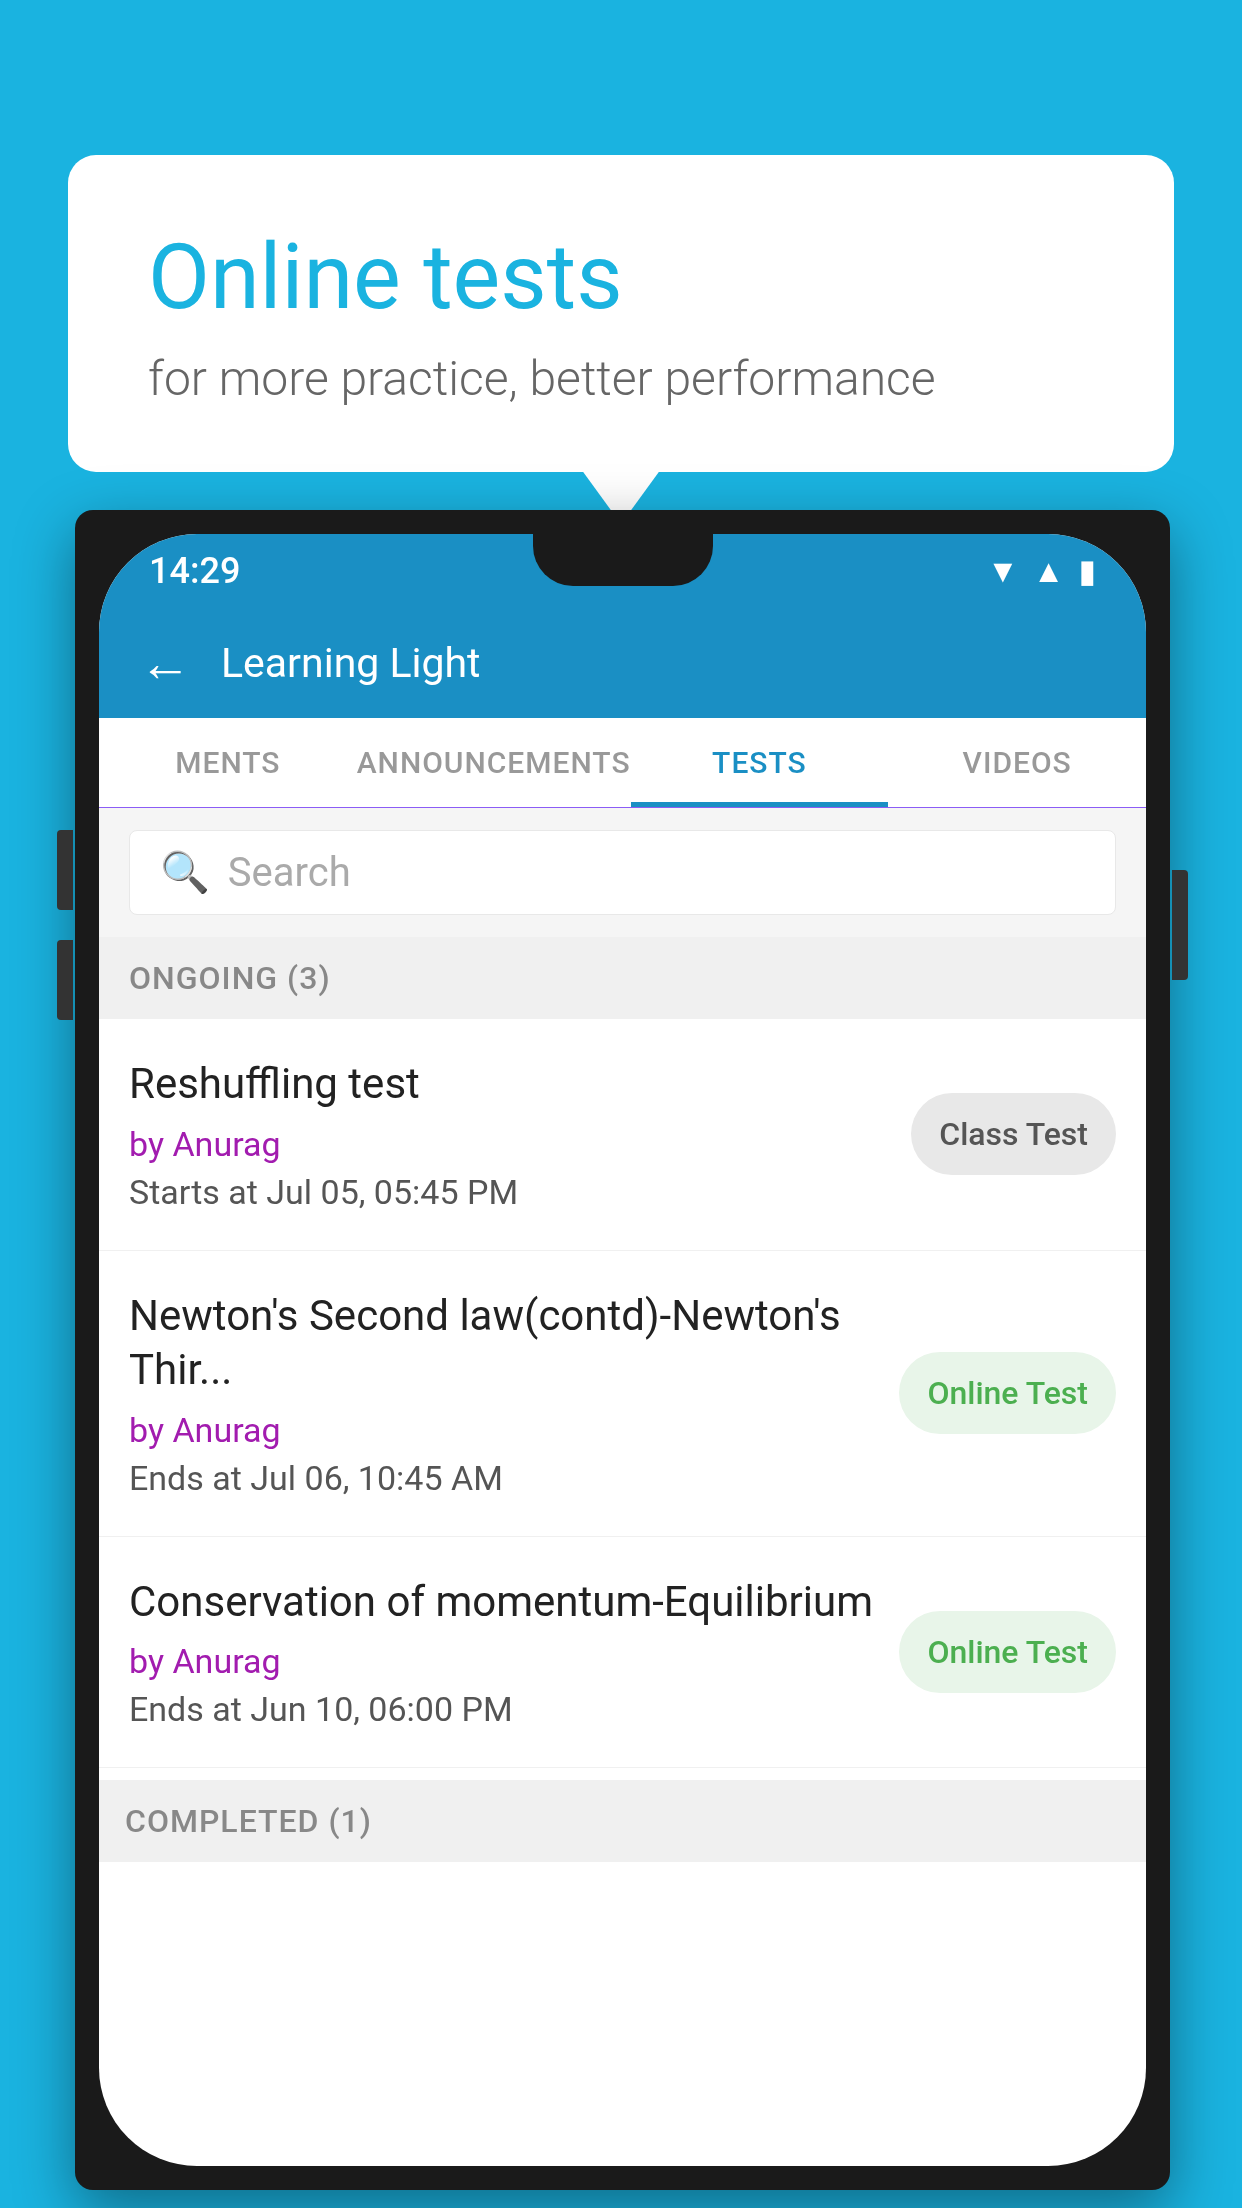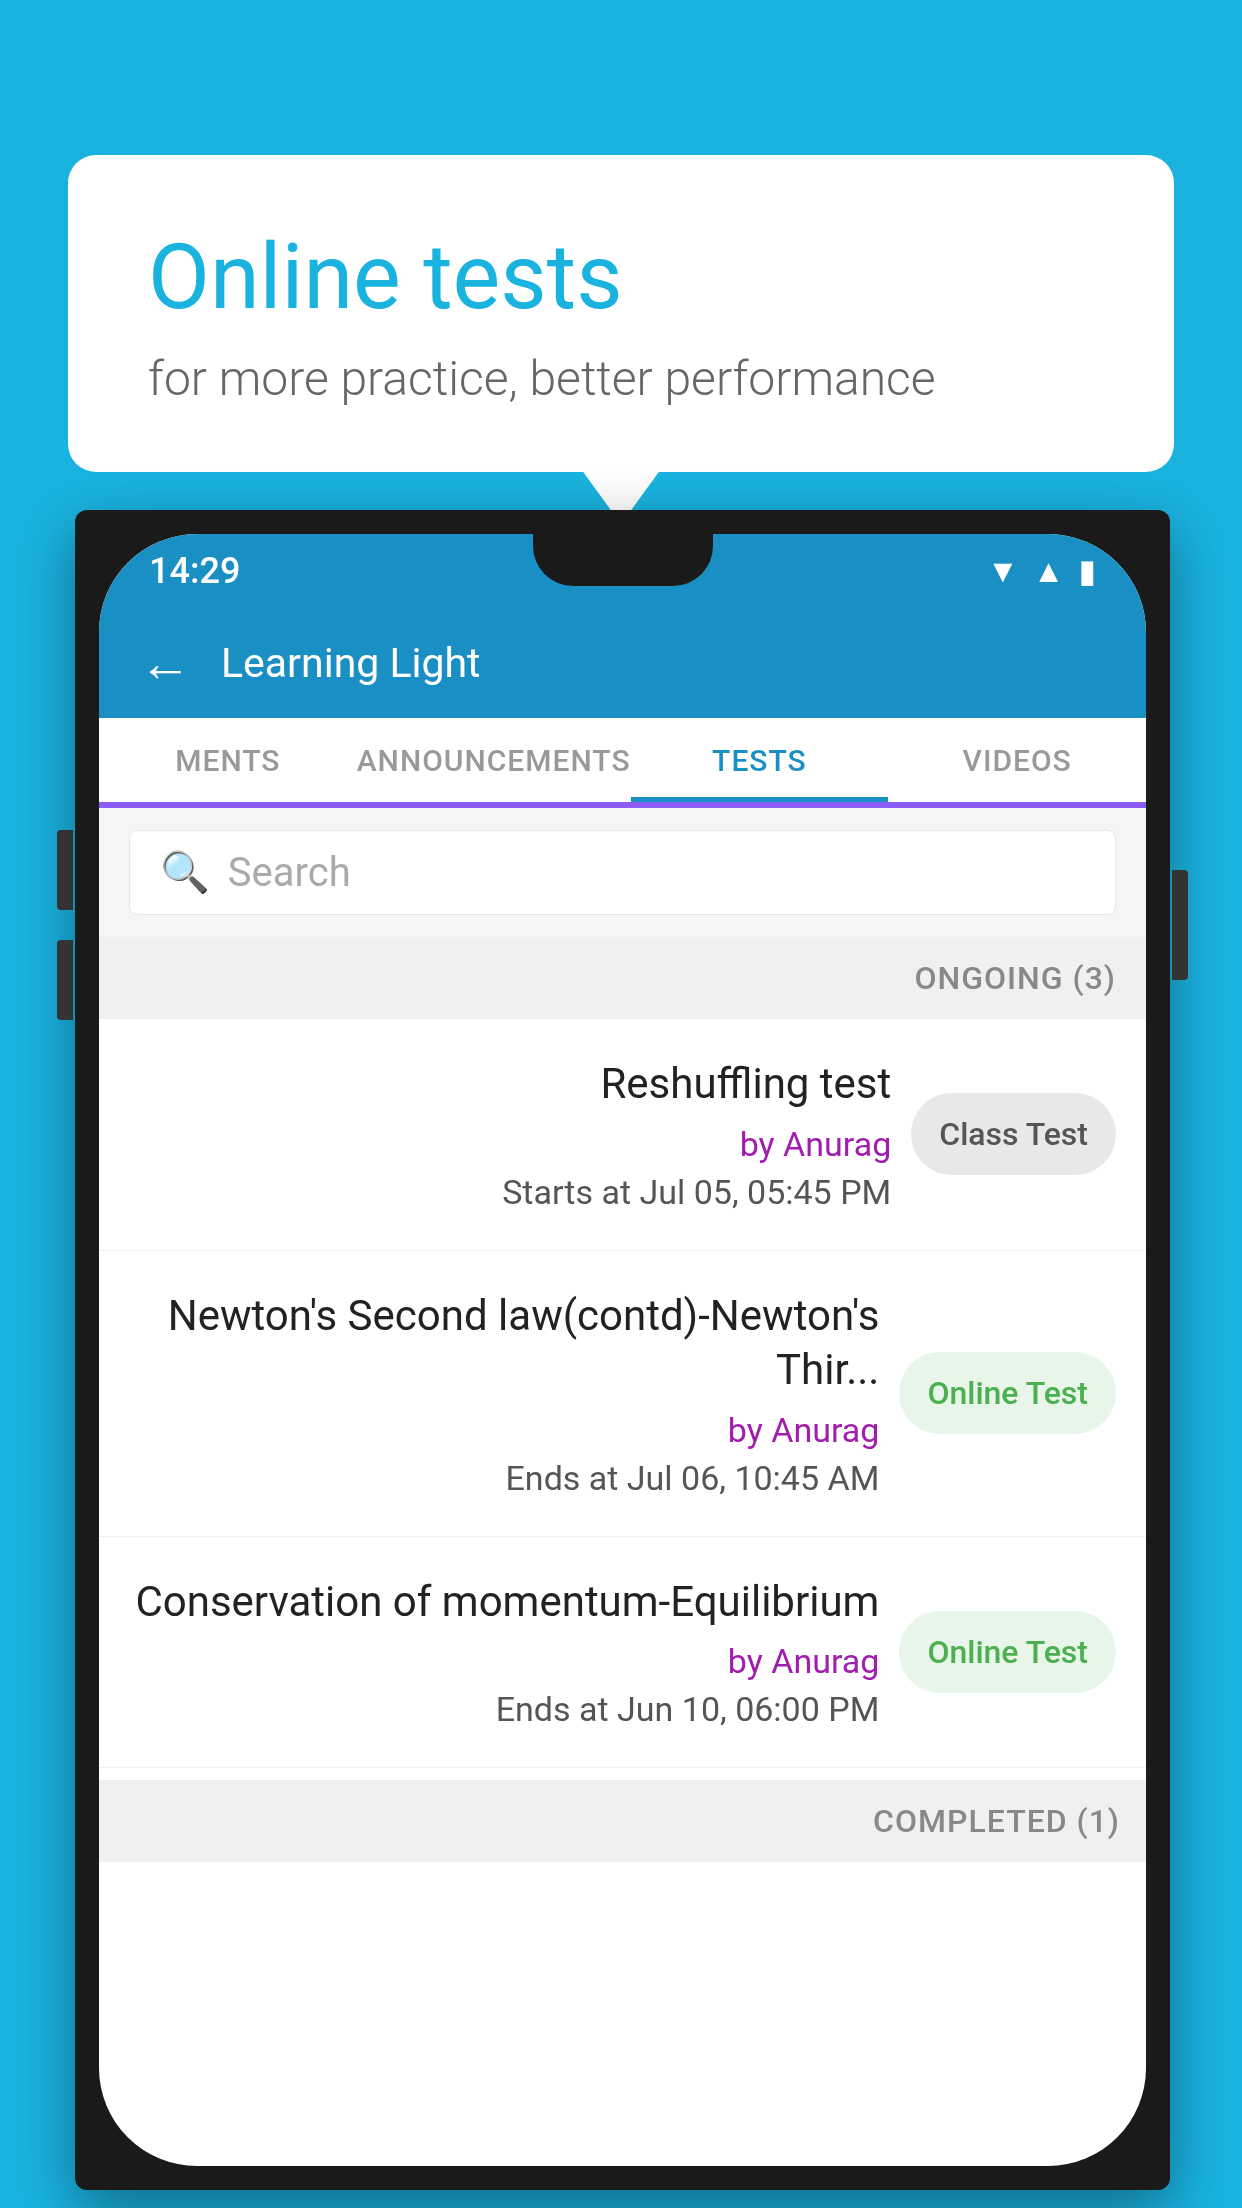--- a/index.html
+++ b/index.html
@@ -56,24 +56,23 @@
       top: 510px;
       left: 75px;
       width: 1095px;
       height: 1680px;
     }
 
     .phone-outer {
       width: 100%;
       height: 100%;
       background: #1a1a1a;
-      border-radius: 12px;
+      border-radius: 18px;
       position: relative;
       box-shadow: 0 20px 60px rgba(0,0,0,0.4);
-      text-align: right;
     }
 
     
     .vol-btn-left {
       position: absolute;
       left: -18px;
       top: 320px;
       width: 16px;
       height: 80px;
       background: #333;
@@ -171,21 +170,21 @@
       color: white;
       font-size: 41px;
       font-weight: 400;
     }
 
     
     .tab-bar {
       background: white;
       display: flex;
       height: 90px;
-      border-bottom: 6px solid #8b5cf6;
+      border-bottom: 1px solid #8b5cf6;
     }
 
     .tab-item {
       flex: 1;
       display: flex;
       align-items: center;
       justify-content: center;
       font-size: 30px;
       color: #999;
       font-weight: 500;

